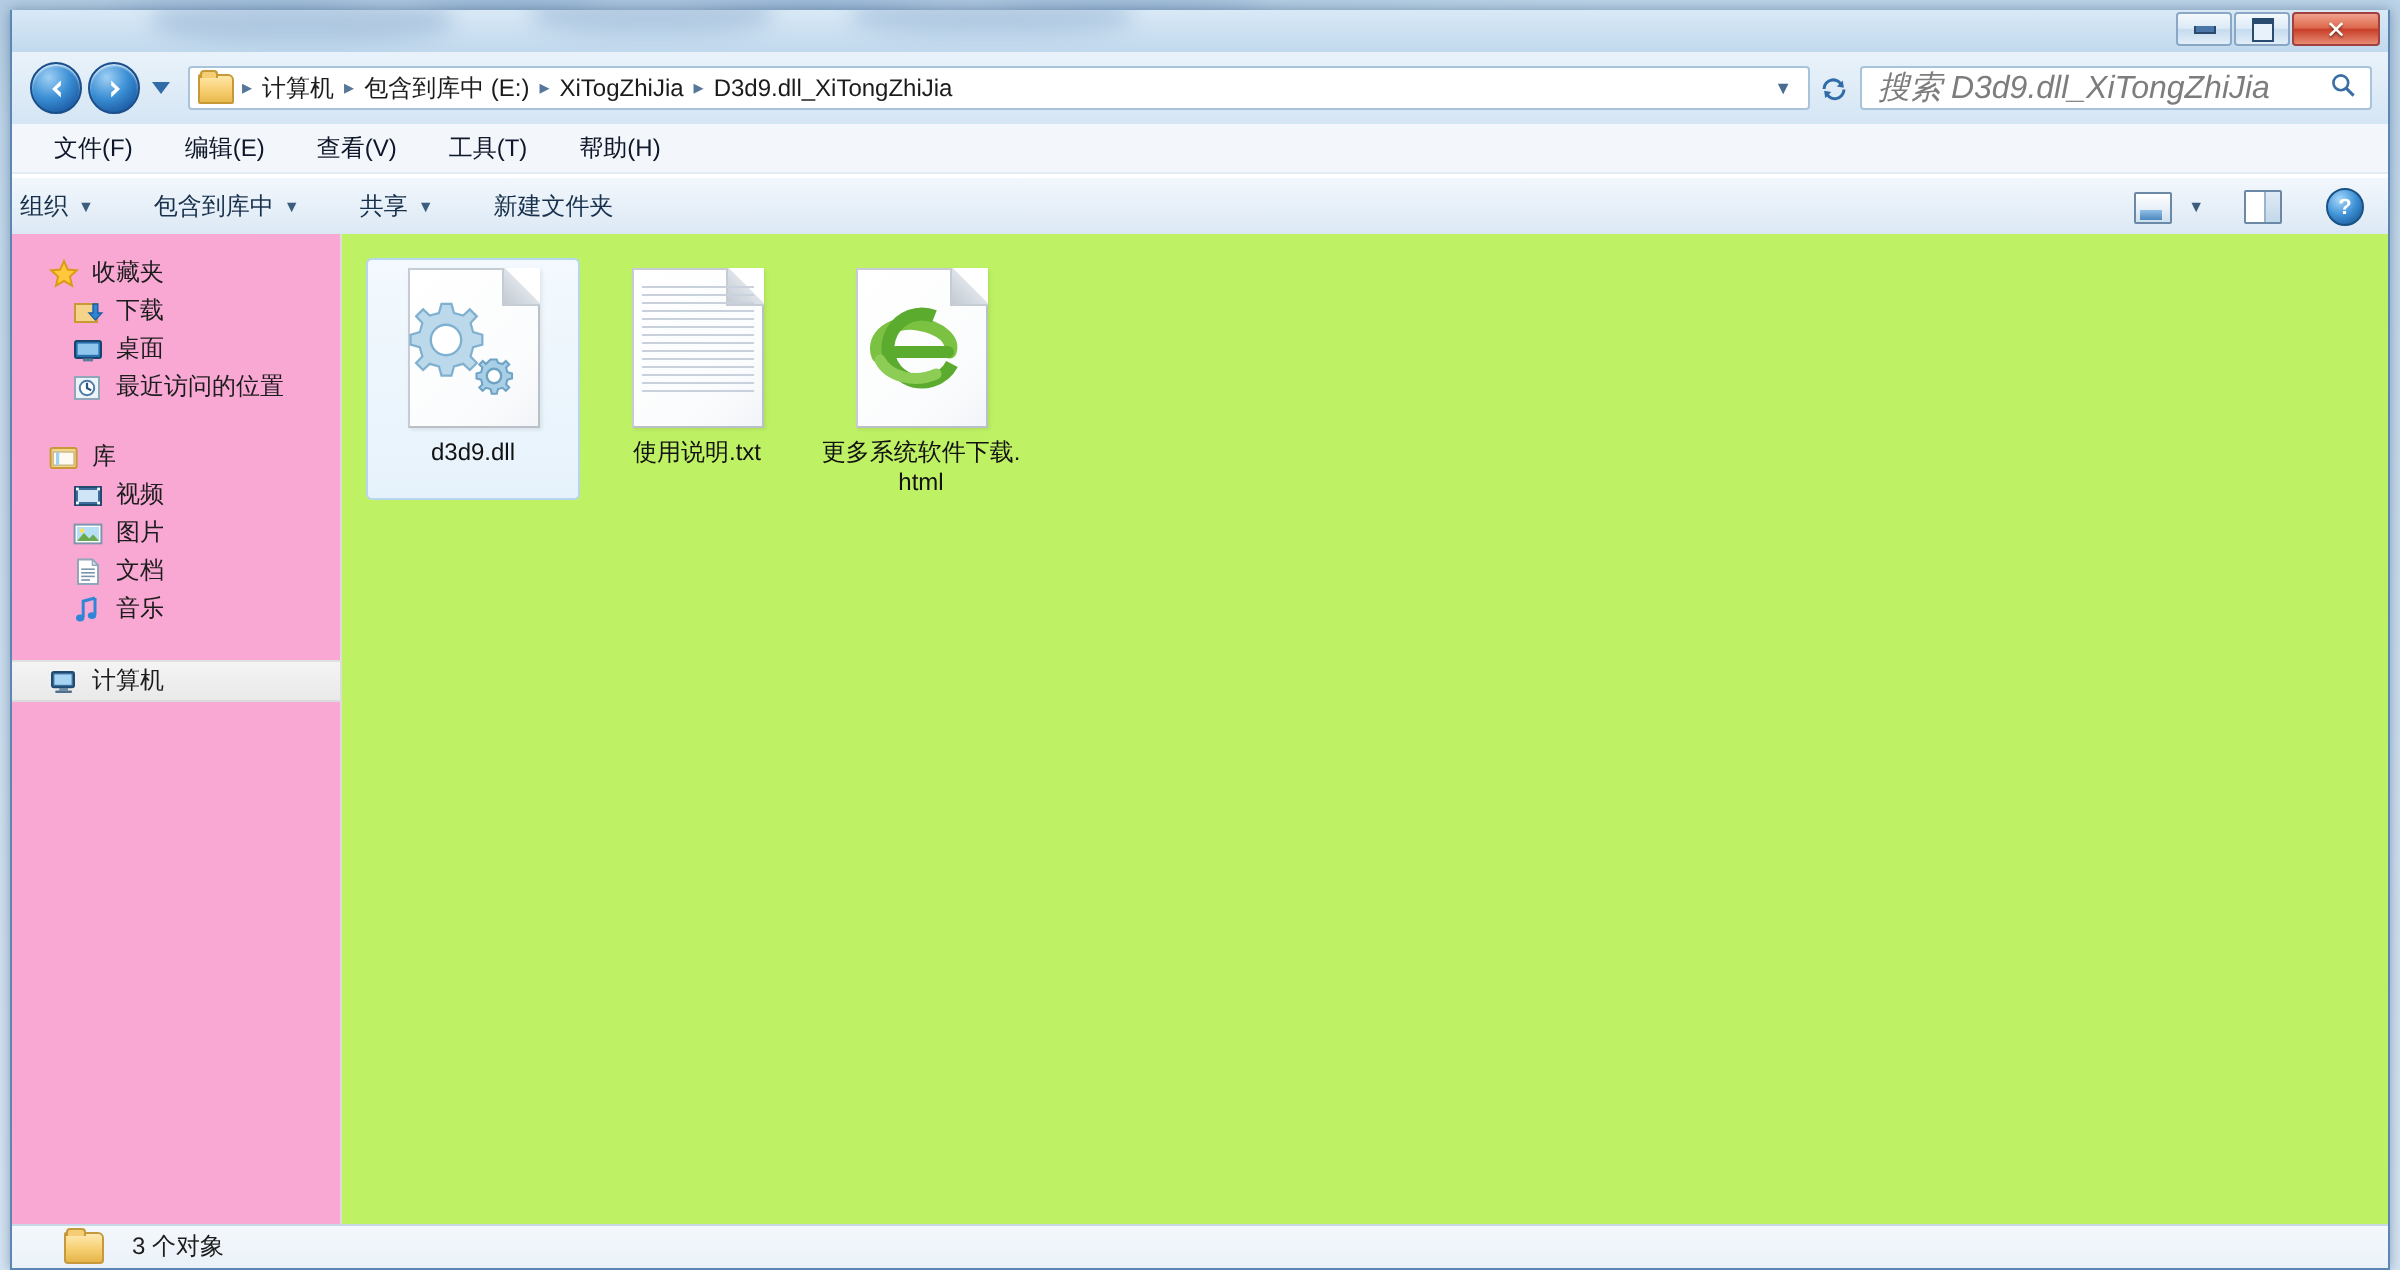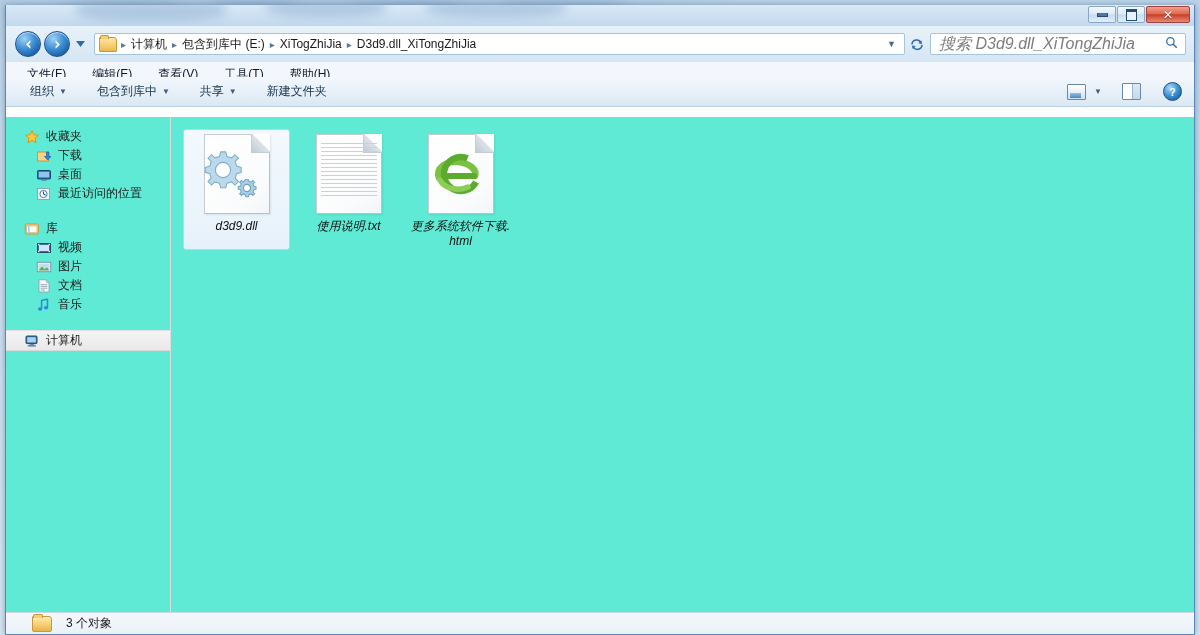--- a/index.html
+++ b/index.html
@@ -144,24 +144,24 @@
     position: absolute; left:0; top: 57px; right: 0; height: 25px;
     background: #f3f7fb;
     border-bottom: 1px solid #e3ecf4;
     display: flex; align-items: center; padding-left: 18px;
     box-sizing: border-box;
   }
   .menuitem { font-size: 12px; color: #0f172a; margin-right: 20px; padding: 2px 3px; white-space: nowrap; }
 
   
   #toolbar {
-    position: absolute; left:0; top: 72px; right:0; height: 30px;
+    position: absolute; left:0; top: 84px; right:0; height: 30px;
     background: linear-gradient(180deg,#f2f7fc 0%, #e6eff8 55%, #dae8f4 100%);
     border-bottom: 1px solid #b9cfe3;
-    display: flex; align-items: center; padding-left: 20px;
+    display: flex; align-items: center; 
     box-sizing: border-box;
   }
   .tbitem {
     font-size: 12px; color: #17314c; display:flex; align-items:center;
     margin-right: 22px; padding: 3px 4px; white-space: nowrap;
   }
   .tbcaret { font-size: 8px; margin-left: 5px; color:#3d5d7e; }
   .tbright { margin-left: auto; display: flex; align-items: center; padding-right: 12px; }
   .tbicon-view {
     width: 17px; height: 14px; border: 1px solid #6b88a6; border-radius: 1px;
@@ -185,21 +185,21 @@
     display:flex; align-items:center; justify-content:center;
   }
 
   
   #bodyarea {
     position: absolute; left: 0; top: 112px; right: 0; bottom: 22px;
     display: flex; background:#fff;
   }
   #sidebar {
     width: 165px; flex: none;
-    background: #5eead4;
+    background: #f9a8d4;
     border-right: 1px solid #dcdcdc;
     padding-top: 10px;
     box-sizing: border-box;
     position: relative;
   }
   .nav-group { margin-bottom: 2px; }
   .nav-row {
     display: flex; align-items: center;
     height: 19px; padding-left: 18px; font-size: 12px; color: #1c1c1c;
     box-sizing: border-box;
@@ -209,23 +209,23 @@
     background: linear-gradient(180deg,#f4f4f4 0%, #e9e9e9 100%);
     border-top: 1px solid #e0e0e0;
     border-bottom: 1px solid #dadada;
     height: 21px;
   }
   .nav-ico { width: 16px; height: 16px; flex:none; margin-right: 6px; position: relative; }
   .nav-label { white-space: nowrap; }
   .gap { height: 14px; }
 
   #content {
-    flex: 1 1 auto; background: #5eead4; position: relative;
+    flex: 1 1 auto; background: #bef264; position: relative;
     padding: 12px 0 0 12px;
-    display: flex; flex-wrap: wrap; align-content: flex-start; font-style: italic;
+    display: flex; flex-wrap: wrap; align-content: flex-start;
   }
   .file-tile {
     width: 107px; min-height: 104px;
     margin: 0 5px 6px 0;
     display: flex; flex-direction: column; align-items: center;
     padding-top: 4px;
     box-sizing: border-box;
     border: 1px solid transparent;
     border-radius: 3px;
   }

